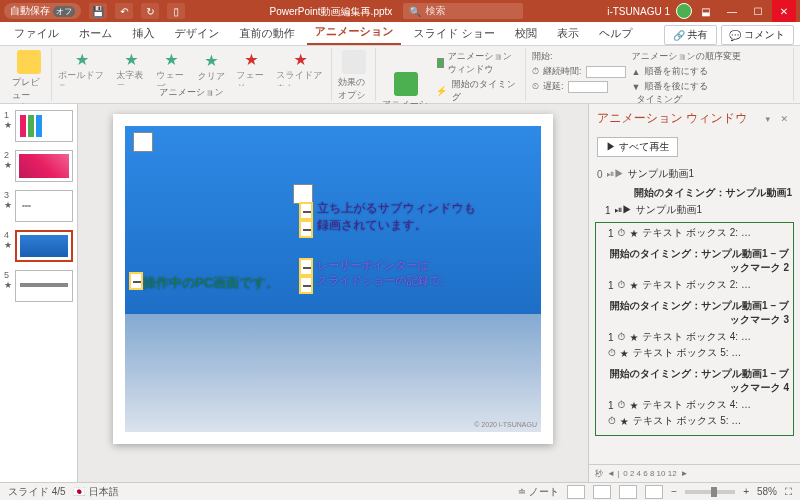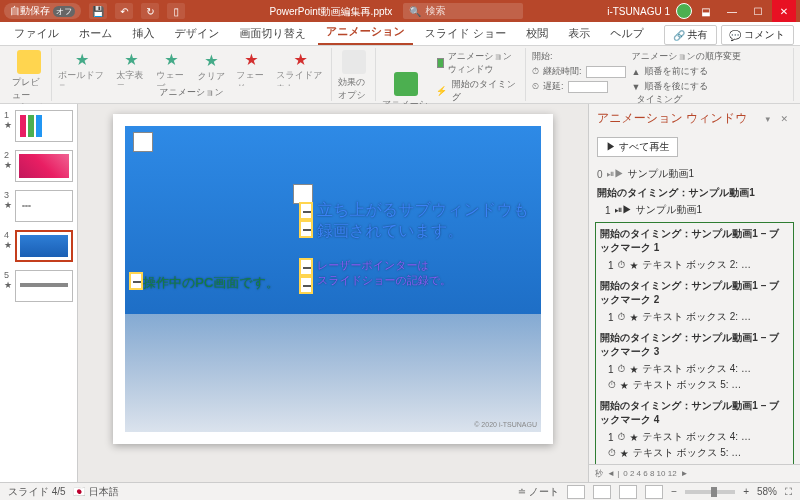--- a/index.html
+++ b/index.html
@@ -36,37 +36,37 @@
 .thumb-num { font-size:9px; color:#666; display:flex; flex-direction:column; align-items:center; }
 .thumb { flex:1; height:32px; border:1px solid #bbb; background:#fff; position:relative; overflow:hidden; }
 .thumb.sel { border:2px solid #c43e1c; }
 .thumb .sky { position:absolute; inset:3px; background:linear-gradient(#2e7ed6,#1a5fb4); }
 .thumb .photo { position:absolute; inset:3px; background:linear-gradient(45deg,#c2185b,#e91e63,#f06292); }
 .canvas { flex:1; display:flex; align-items:start; justify-content:center; padding:10px 4px; }
 .slide { width:440px; height:330px; background:#fff; box-shadow:0 2px 8px rgba(0,0,0,.3); position:relative; }
 .slide .desktop { position:absolute; inset:12px; background:linear-gradient(#2e8ae6 0%,#1e6fc7 60%,#1858a5 100%); }
 .slide .reflection { position:absolute; left:12px; right:12px; top:200px; bottom:12px; background:linear-gradient(rgba(200,210,220,.6),rgba(240,242,245,.9)); }
 .slide .pcicon { position:absolute; width:20px; height:20px; background:#fff; border:1px solid #888; }
-.slide .txt1 { position:absolute; left:204px; top:86px; color:#3b82f6; font-size:16px; text-shadow:0 0 2px #0008; }
+.slide .txt1 { position:absolute; left:204px; top:86px; color:#4c1d95; font-size:12px; text-shadow:0 0 2px #0008; }
 .slide .txt2 { position:absolute; left:204px; top:144px; color:#8b5cf6; font-size:11px; text-shadow:0 0 2px #0008; }
 .slide .txt3 { position:absolute; left:30px; top:160px; color:#15803d; font-size:13px; text-shadow:0 0 2px #0008; }
 .slide .marker { position:absolute; width:14px; height:18px; border:2px solid #ffd54f; background:#fff; }
 .slide .marker::after { content:''; position:absolute; left:2px; top:7px; width:8px; height:2px; background:#555; }
 .slide .copy { position:absolute; right:16px; bottom:16px; font-size:7px; color:#888; }
 .anim-pane { width:212px; background:#f3f2f1; border-left:1px solid #ccc; display:flex; flex-direction:column; }
 .anim-pane .hdr { padding:6px 8px; color:#b7472a; font-size:12px; display:flex; align-items:center; justify-content:space-between; }
 .anim-pane .hdr .ctrls { font-size:9px; color:#888; letter-spacing:4px; }
 .anim-pane .playbtn { margin:4px 8px; padding:2px 8px; border:1px solid #bbb; background:#fff; font-size:10px; width:fit-content; }
 .anim-pane .list { flex:1; overflow:auto; padding:4px; font-size:10px; }
 .anim-item { padding:2px 4px; margin-bottom:1px; }
 .anim-item.top { display:flex; align-items:center; gap:4px; }
 .anim-item .num { color:#666; }
 .anim-item .play-ico { color:#888; }
 .anim-group { margin-bottom:4px; }
-.anim-group .ghdr { font-weight:600; color:#333; font-size:10px; padding:2px 4px; }
+.anim-group .ghdr { font-weight:600; color:#333; font-size:10px; padding:2px 4px;text-align:right; }
 .anim-group .sub { padding:1px 4px 1px 12px; display:flex; align-items:center; gap:4px; }
 .hl-box { border:1.5px solid #2e7d32; margin:2px; padding:2px 0; }
 .anim-timeline { height:18px; border-top:1px solid #ccc; font-size:8px; color:#777; display:flex; align-items:center; padding:0 6px; gap:4px; }
 .statusbar { position:absolute; bottom:0; left:0; right:0; height:18px; background:#f3f2f1; border-top:1px solid #ccc; display:flex; align-items:center; padding:0 8px; font-size:10px; color:#555; gap:8px; }
 .statusbar .spacer { flex:1; }
 .statusbar .viewbtn { width:18px; height:14px; border:1px solid #bbb; background:#fff; }
 .statusbar .zoom { font-size:10px; }
 </style>
 </head>
 <body>
@@ -94,21 +94,21 @@
     <span class="winbtn">☐</span>
     <span class="winbtn close">✕</span>
   </div>
 </div>
 
 <div class="ribbon-tabs">
   <div class="tab">ファイル</div>
   <div class="tab">ホーム</div>
   <div class="tab">挿入</div>
   <div class="tab">デザイン</div>
-  <div class="tab">画面切り替え</div>
+  <div class="tab">直前の動作</div>
   <div class="tab active">アニメーション</div>
   <div class="tab">スライド ショー</div>
   <div class="tab">校閲</div>
   <div class="tab">表示</div>
   <div class="tab">ヘルプ</div>
   <div class="spacer"></div>
   <div class="share-btn">🔗 <span>共有</span></div>
   <div class="share-btn">💬 <span>コメント</span></div>
 </div>
 
@@ -270,21 +270,20 @@
       <div class="anim-group">
         <div class="ghdr">開始のタイミング：サンプル動画1</div>
         <div class="sub">
             <span class="num">1</span>
             <span class="play-ico">⏯▶</span>
             <span>サンプル動画1</span>
           </div>
       </div>
       <div class="hl-box">
         <div class="anim-group">
-          <div class="ghdr">開始のタイミング：サンプル動画1 – ブックマーク 1</div>
           <div class="sub">
               <span class="num">1</span>
               <span class="clk">⏱</span>
               <span class="star">★</span>
               <span>テキスト ボックス 2: …</span>
               <span class="bar g"></span>
             </div>
         </div>
         <div class="anim-group">
           <div class="ghdr">開始のタイミング：サンプル動画1 – ブックマーク 2</div>

